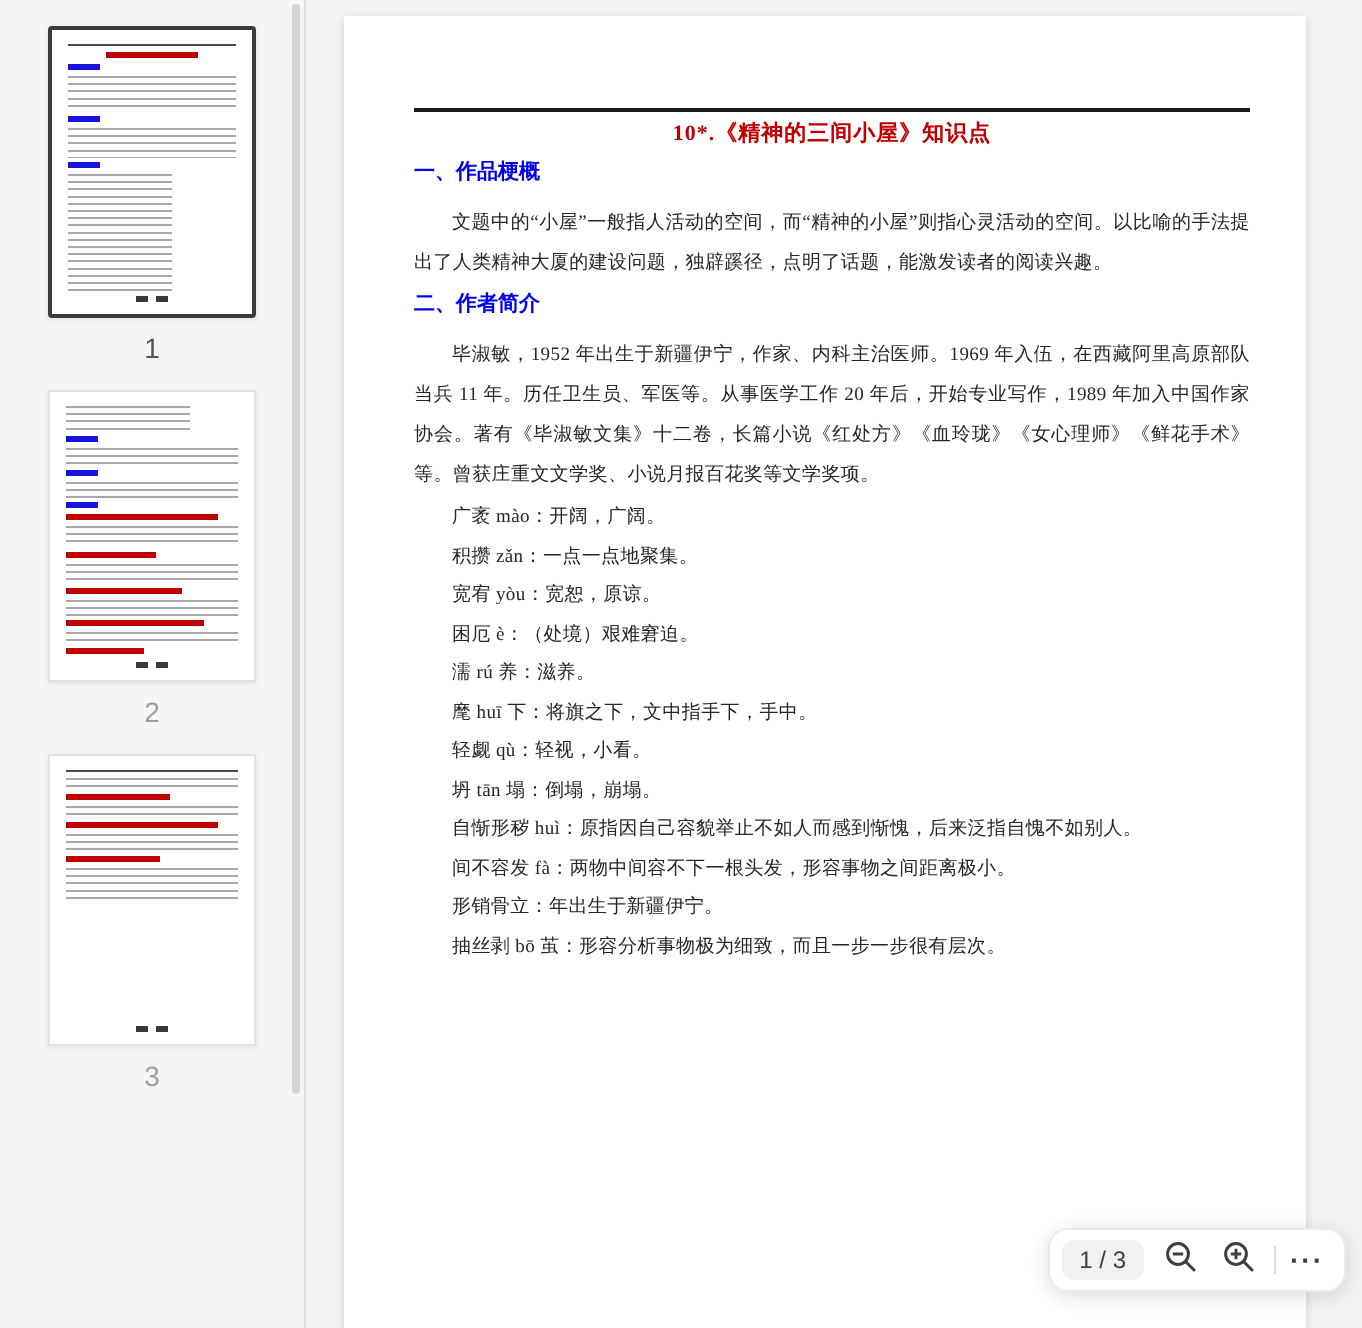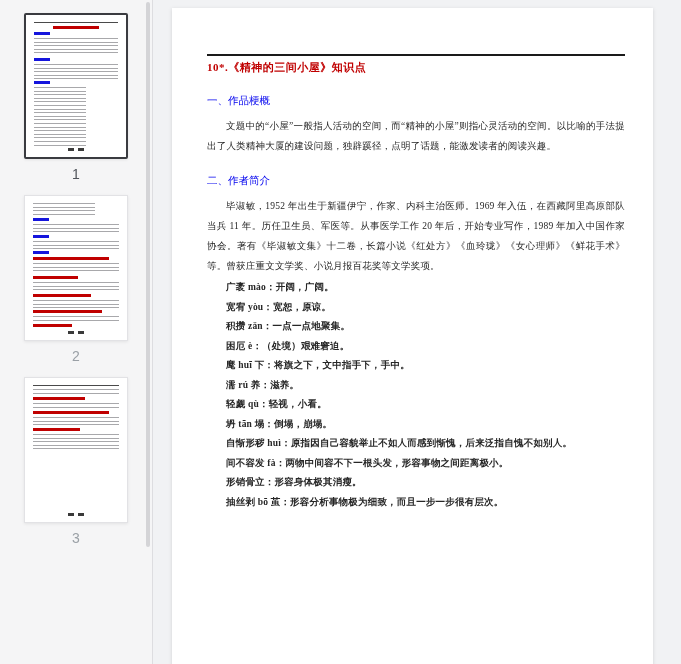--- a/index.html
+++ b/index.html
@@ -33,28 +33,28 @@
             display:flex; gap:4px; }
   .m-foot span { width:6px; height:3px; background:#3a3a3a; display:block; }
 
   
   .main { position:absolute; left:153px; top:0; width:528px; height:664px; background:#f1f2f4; }
   .page { position:absolute; left:19px; top:8px; width:481px; height:1000px; background:#ffffff;
           box-shadow:0 1px 4px rgba(0,0,0,.13);
           padding:46px 28px 20px 35px;
           font-family:"Liberation Serif","DejaVu Serif",serif; color:#262626; }
   .doc-rule { border-top:2px solid #1a1a1a; margin-bottom:2px; }
-  .doc-title { text-align:left; font-size:11px; font-weight:bold; color:#c00000;
+  .doc-title { text-align:center; font-size:11px; font-weight:bold; color:#c00000;
                line-height:18px; letter-spacing:.5px; }
-  .doc-h { font-size:10.5px; font-weight:normal; color:#0000ee; line-height:18px; margin-top:16px; }
+  .doc-h { font-size:10.5px; font-weight:bold; color:#0000ee; line-height:18px; margin-top:2px; }
   .doc-p { font-size:9.5px; line-height:20px; text-align:justify; text-indent:2em;
            margin-top:6px; letter-spacing:.2px; }
   .doc-p + .doc-p { margin-top:23px; }
   .terms { margin-top:2px; }
-  .term { font-size:9.5px; line-height:19.5px; text-indent:2em; letter-spacing:.2px;font-weight:bold; }
+  .term { font-size:9.5px; line-height:19.5px; text-indent:2em; letter-spacing:.2px; }
 
   
   .toolbar { position:absolute; right:8px; bottom:18px; height:32px;
              display:flex; align-items:center; gap:7px; padding:0 10px 0 6px;
              background:#ffffff; border:1px solid #ececee; border-radius:10px;
              box-shadow:0 2px 10px rgba(0,0,0,.14); }
   .page-chip { background:#f1f1f3; border-radius:6px; padding:3px 9px;
                font-size:12px; color:#3c4043; cursor:pointer; white-space:nowrap; }
   .tb-btn { width:22px; height:22px; display:flex; align-items:center; justify-content:center;
             cursor:pointer; border:none; background:transparent; padding:0; }
@@ -148,29 +148,53 @@
       <div class="doc-title">10*.《精神的三间小屋》知识点</div>
 
       <div class="doc-h">一、作品梗概</div>
       <div class="doc-p">文题中的“小屋”一般指人活动的空间，而“精神的小屋”则指心灵活动的空间。以比喻的手法提出了人类精神大厦的建设问题，独辟蹊径，点明了话题，能激发读者的阅读兴趣。</div>
 
       <div class="doc-h">二、作者简介</div>
       <div class="doc-p">毕淑敏，1952 年出生于新疆伊宁，作家、内科主治医师。1969 年入伍，在西藏阿里高原部队当兵 11 年。历任卫生员、军医等。从事医学工作 20 年后，开始专业写作，1989 年加入中国作家协会。著有《毕淑敏文集》十二卷，长篇小说《红处方》《血玲珑》《女心理师》《鲜花手术》等。曾获庄重文文学奖、小说月报百花奖等文学奖项。</div>
 
       <div class="terms" id="term-list">
           <div class="term">广袤 mào：开阔，广阔。</div>
+          <div class="term">积攒 zǎn：一点一点地聚集。</div>
           <div class="term">宽宥 yòu：宽恕，原谅。</div>
-          <div class="term">积攒 zǎn：一点一点地聚集。</div>
           <div class="term">困厄 è：（处境）艰难窘迫。</div>
+          <div class="term">濡 rú 养：滋养。</div>
           <div class="term">麾 huī 下：将旗之下，文中指手下，手中。</div>
-          <div class="term">濡 rú 养：滋养。</div>
           <div class="term">轻觑 qù：轻视，小看。</div>
           <div class="term">坍 tān 塌：倒塌，崩塌。</div>
           <div class="term">自惭形秽 huì：原指因自己容貌举止不如人而感到惭愧，后来泛指自愧不如别人。</div>
           <div class="term">间不容发 fà：两物中间容不下一根头发，形容事物之间距离极小。</div>
-          <div class="term">形销骨立：形容身体极其消瘦。</div>
+          <div class="term">形销骨立：年出生于新疆伊宁。</div>
           <div class="term">抽丝剥 bō 茧：形容分析事物极为细致，而且一步一步很有层次。</div>
         </div>
     </div>
   </div>
 
+  <div class="toolbar">
+    <div class="page-chip">1 / 3</div>
+    <button class="tb-btn">
+      <span>
+        <svg width="17" height="17" viewBox="0 0 17 17" fill="none">
+          <circle cx="7" cy="7" r="5.2" stroke="#3c4043" stroke-width="1.5"></circle>
+          <line x1="4.4" y1="7" x2="9.6" y2="7" stroke="#3c4043" stroke-width="1.5"></line>
+          <line x1="11" y1="11" x2="15" y2="15" stroke="#3c4043" stroke-width="1.5" stroke-linecap="round"></line>
+        </svg>
+      </span>
+    </button>
+    <button class="tb-btn">
+      <span>
+        <svg width="17" height="17" viewBox="0 0 17 17" fill="none">
+          <circle cx="7" cy="7" r="5.2" stroke="#3c4043" stroke-width="1.5"></circle>
+          <line x1="4.4" y1="7" x2="9.6" y2="7" stroke="#3c4043" stroke-width="1.5"></line>
+          <line x1="7" y1="4.4" x2="7" y2="9.6" stroke="#3c4043" stroke-width="1.5"></line>
+          <line x1="11" y1="11" x2="15" y2="15" stroke="#3c4043" stroke-width="1.5" stroke-linecap="round"></line>
+        </svg>
+      </span>
+    </button>
+    <div class="tb-sep"></div>
+    <div class="tb-more">···</div>
+  </div>
 
 </div>
 
 </body></html>

